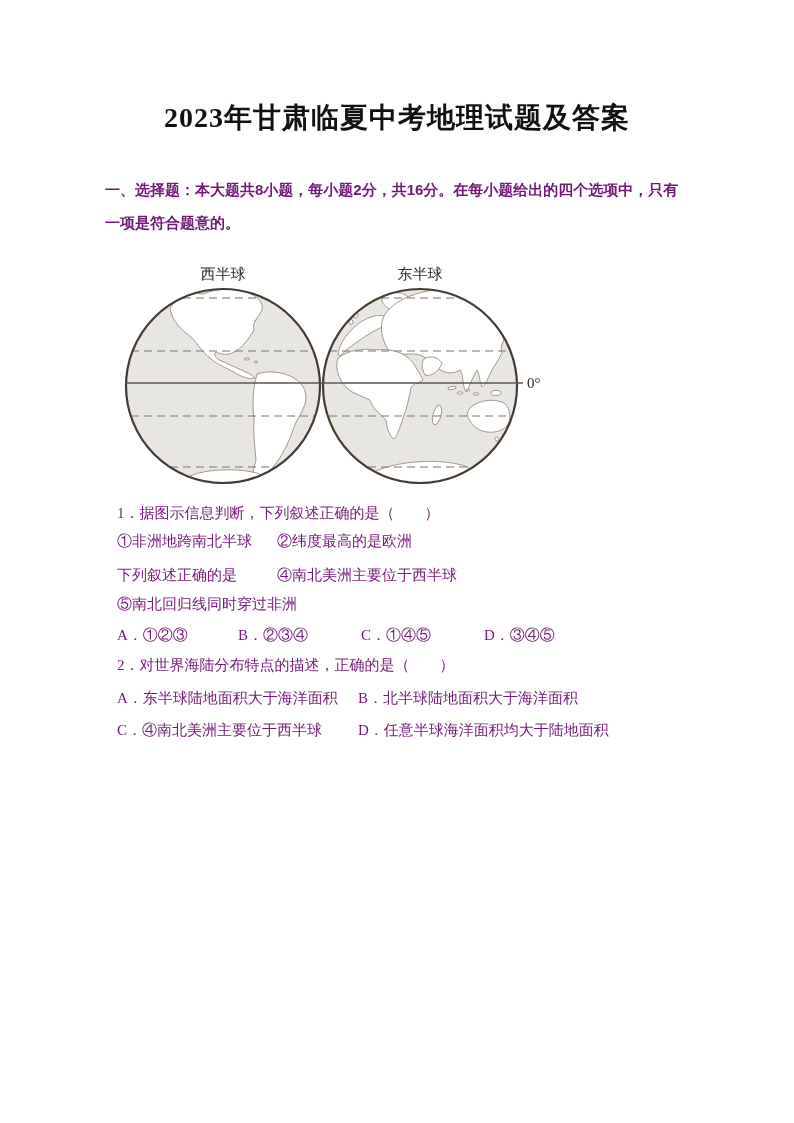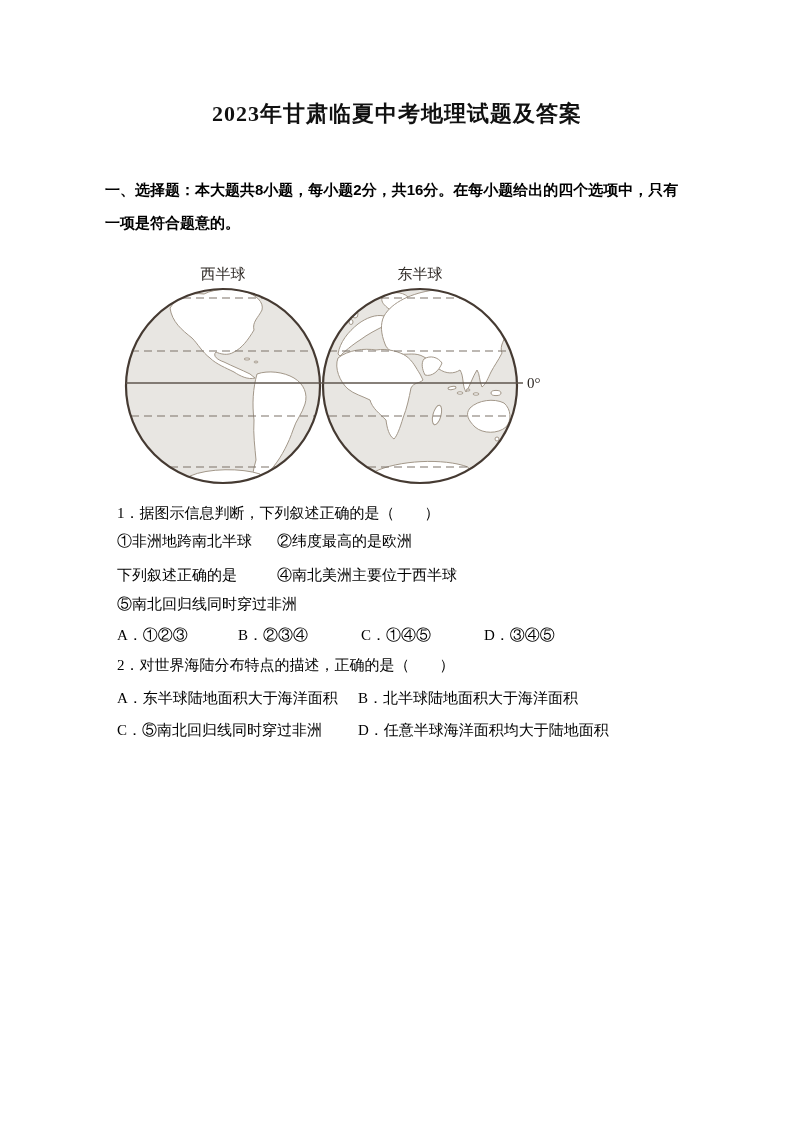--- a/index.html
+++ b/index.html
@@ -10,29 +10,29 @@
     background: #ffffff;
     font-family: "Liberation Serif", "DejaVu Serif", serif;
     color: #1a1a1a;
     overflow: hidden;
   }
   .txt {
     position: absolute;
     font-size: 15px;
     line-height: 19px;
     white-space: nowrap;
-    color: #000000;
+    color: #701a75;
   }
   .title {
     position: absolute;
     top: 99px;
     left: 0;
     width: 794px;
     text-align: center;
-    font-size: 22px;
+    font-size: 28px;
     font-weight: bold;
     letter-spacing: 1px;
     color: #111;
   }
   .subtitle {
     position: absolute;
     top: 142px;
     left: 0;
     width: 794px;
     text-align: center;
@@ -193,18 +193,18 @@
   </div>
 
   <div class="txt" style="left:117px; top:656px;">2．对世界海陆分布特点的描述，正确的是（　　）</div>
 
   <div class="txt" style="left:0; top:689px; width:794px;">
     <span class="col" style="left:117px;">A．东半球陆地面积大于海洋面积</span>
     <span class="col" style="left:358px;">B．北半球陆地面积大于海洋面积</span>
   </div>
 
   <div class="txt" style="left:0; top:721px; width:794px;">
-    <span class="col" style="left:117px;">C．⑤南北回归线同时穿过非洲</span>
+    <span class="col" style="left:117px;">C．④南北美洲主要位于西半球</span>
     <span class="col" style="left:358px;">D．任意半球海洋面积均大于陆地面积</span>
   </div>
 
 
 </div>
 
 </body></html>

